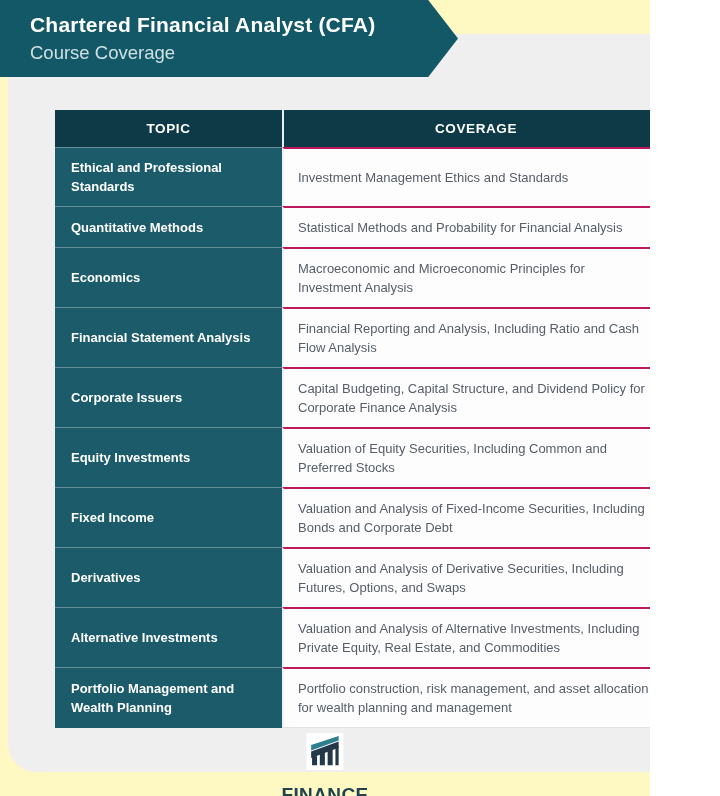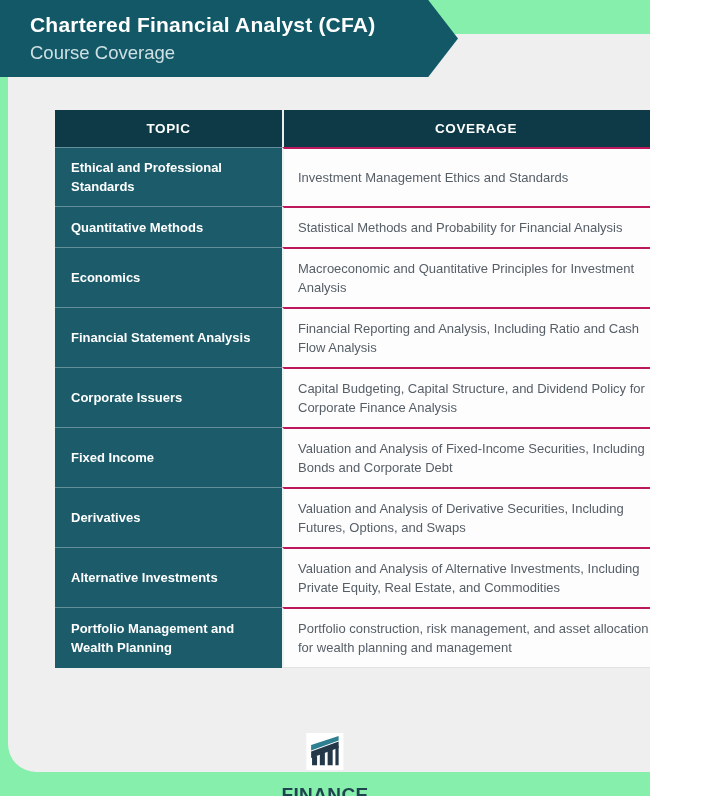--- a/index.html
+++ b/index.html
@@ -1,21 +1,21 @@
 <!DOCTYPE html>
 <html><head>
 <meta charset="utf-8">
 <style>
   * { margin: 0; padding: 0; box-sizing: border-box; }
   html, body { background: #ffffff; }
   .page {
     position: relative;
     width: 650px;
     height: 796px;
-    background: #86efac;
+    background: #fef9c3;
     font-family: "Liberation Sans", "DejaVu Sans", sans-serif;
     overflow: hidden;
     padding-left: 36px;
   }
   
   .card {
     position: absolute;
     left: 8px;
     top: 34px;
     width: 702px;
@@ -163,33 +163,37 @@
       <td class="coverage">Investment Management Ethics and Standards</td>
     </tr>
 
     <tr>
       <td class="topic">Quantitative Methods</td>
       <td class="coverage">Statistical Methods and Probability for Financial Analysis</td>
     </tr>
 
     <tr>
       <td class="topic">Economics</td>
-      <td class="coverage">Macroeconomic and Quantitative Principles for Investment Analysis</td>
+      <td class="coverage">Macroeconomic and Microeconomic Principles for Investment Analysis</td>
     </tr>
 
     <tr>
       <td class="topic">Financial Statement Analysis</td>
       <td class="coverage">Financial Reporting and Analysis, Including Ratio and Cash Flow Analysis</td>
     </tr>
 
     <tr>
       <td class="topic">Corporate Issuers</td>
       <td class="coverage">Capital Budgeting, Capital Structure, and Dividend Policy for Corporate Finance Analysis</td>
     </tr>
 
+    <tr>
+      <td class="topic">Equity Investments</td>
+      <td class="coverage">Valuation of Equity Securities, Including Common and Preferred Stocks</td>
+    </tr>
 
     <tr>
       <td class="topic">Fixed Income</td>
       <td class="coverage">Valuation and Analysis of Fixed-Income Securities, Including Bonds and Corporate Debt</td>
     </tr>
 
     <tr>
       <td class="topic">Derivatives</td>
       <td class="coverage">Valuation and Analysis of Derivative Securities, Including Futures, Options, and Swaps</td>
     </tr>

